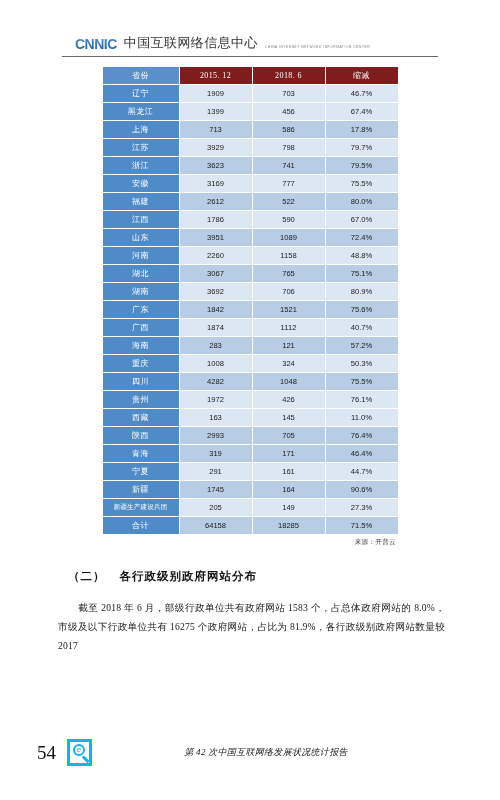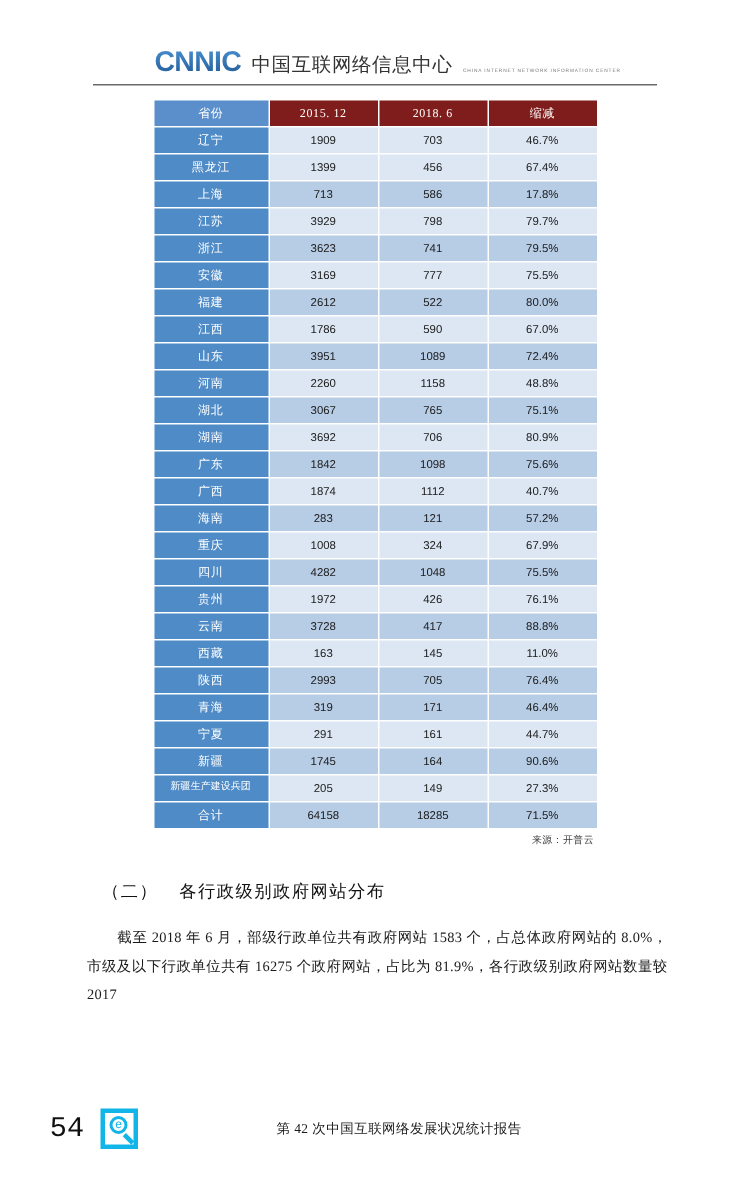--- a/index.html
+++ b/index.html
@@ -22,30 +22,29 @@
   }
   .logo-row {
     display: flex;
     align-items: flex-end;
     padding-left: 75px;
     height: 26px;
   }
   .logo-mark {
     font-family: "Liberation Sans", sans-serif;
     font-weight: bold;
-    font-size: 19px;
+    font-size: 14px;
     letter-spacing: -0.5px;
     color: #2b6cb0;
     line-height: 1;
     background: linear-gradient(180deg, #4a8fd0 0%, #1f5a94 100%);
     -webkit-background-clip: text;
     background-clip: text;
     color: transparent;
     padding-bottom: 1px;
-    margin-left: 28px;
   }
   .logo-cn {
     font-family: Liberation Mono, monospace;
     font-size: 13px;
     color: #333;
     margin-left: 7px;
     line-height: 1;
     letter-spacing: 0.4px;
     padding-bottom: 2px;
   }
@@ -127,21 +126,21 @@
     color: #3d3d3d;
     font-family: "Liberation Serif", serif;
     letter-spacing: 0.3px;
   }
 
   
   .section-heading {
     margin: 22px 0 0 0;
     padding-left: 68px;
     font-size: 11.5px;
-    font-weight: normal;
+    font-weight: bold;
     letter-spacing: 1px;
     color: #111;
     font-family: "Liberation Serif", serif;
   }
   .section-heading .num-label { margin-right: 14px; }
 
   .body-para {
     margin: 14px 55px 0 58px;
     font-size: 9.6px;
     line-height: 2.0;
@@ -159,21 +158,21 @@
     right: 0;
     top: 735px;
     height: 34px;
     display: flex;
     align-items: center;
   }
   .page-number {
     width: 56px;
     text-align: right;
     font-size: 19px;
-    font-family: Liberation Mono, monospace;
+    font-family: Liberation Serif, serif;
     color: #111;
     line-height: 1;
   }
   .footer-logo {
     margin-left: 11px;
     width: 25px;
     height: 27px;
     border: 3px solid #12b5e8;
     box-sizing: border-box;
     position: relative;
@@ -205,20 +204,21 @@
     transform-origin: left center;
   }
   .footer-title {
     flex: 1;
     text-align: center;
     font-size: 9px;
     color: #1a1a1a;
     font-family: "Liberation Serif", serif;
     letter-spacing: 0.3px;
     padding-right: 60px;
+    font-style: italic;
   }
 </style>
 </head>
 <body>
 
 <div class="page-header">
   <div class="logo-row">
     <span class="logo-mark">CNNIC</span>
     <span class="logo-cn">中国互联网络信息中心</span>
     <span class="logo-en">CHINA INTERNET NETWORK INFORMATION CENTER</span>
@@ -311,58 +311,52 @@
         </tr>
         <tr class="odd">
           <td class="prov">湖南</td>
           <td class="num">3692</td>
           <td class="num">706</td>
           <td class="num">80.9%</td>
         </tr>
         <tr class="even">
           <td class="prov">广东</td>
           <td class="num">1842</td>
-          <td class="num">1098</td>
+          <td class="num">1521</td>
           <td class="num">75.6%</td>
         </tr>
         <tr class="odd">
           <td class="prov">广西</td>
           <td class="num">1874</td>
           <td class="num">1112</td>
           <td class="num">40.7%</td>
         </tr>
         <tr class="even">
           <td class="prov">海南</td>
           <td class="num">283</td>
           <td class="num">121</td>
           <td class="num">57.2%</td>
         </tr>
         <tr class="odd">
           <td class="prov">重庆</td>
           <td class="num">1008</td>
           <td class="num">324</td>
-          <td class="num">67.9%</td>
+          <td class="num">50.3%</td>
         </tr>
         <tr class="even">
           <td class="prov">四川</td>
           <td class="num">4282</td>
           <td class="num">1048</td>
           <td class="num">75.5%</td>
         </tr>
         <tr class="odd">
           <td class="prov">贵州</td>
           <td class="num">1972</td>
           <td class="num">426</td>
           <td class="num">76.1%</td>
-        </tr>
-        <tr class="even">
-          <td class="prov">云南</td>
-          <td class="num">3728</td>
-          <td class="num">417</td>
-          <td class="num">88.8%</td>
         </tr>
         <tr class="odd">
           <td class="prov">西藏</td>
           <td class="num">163</td>
           <td class="num">145</td>
           <td class="num">11.0%</td>
         </tr>
         <tr class="even">
           <td class="prov">陕西</td>
           <td class="num">2993</td>

